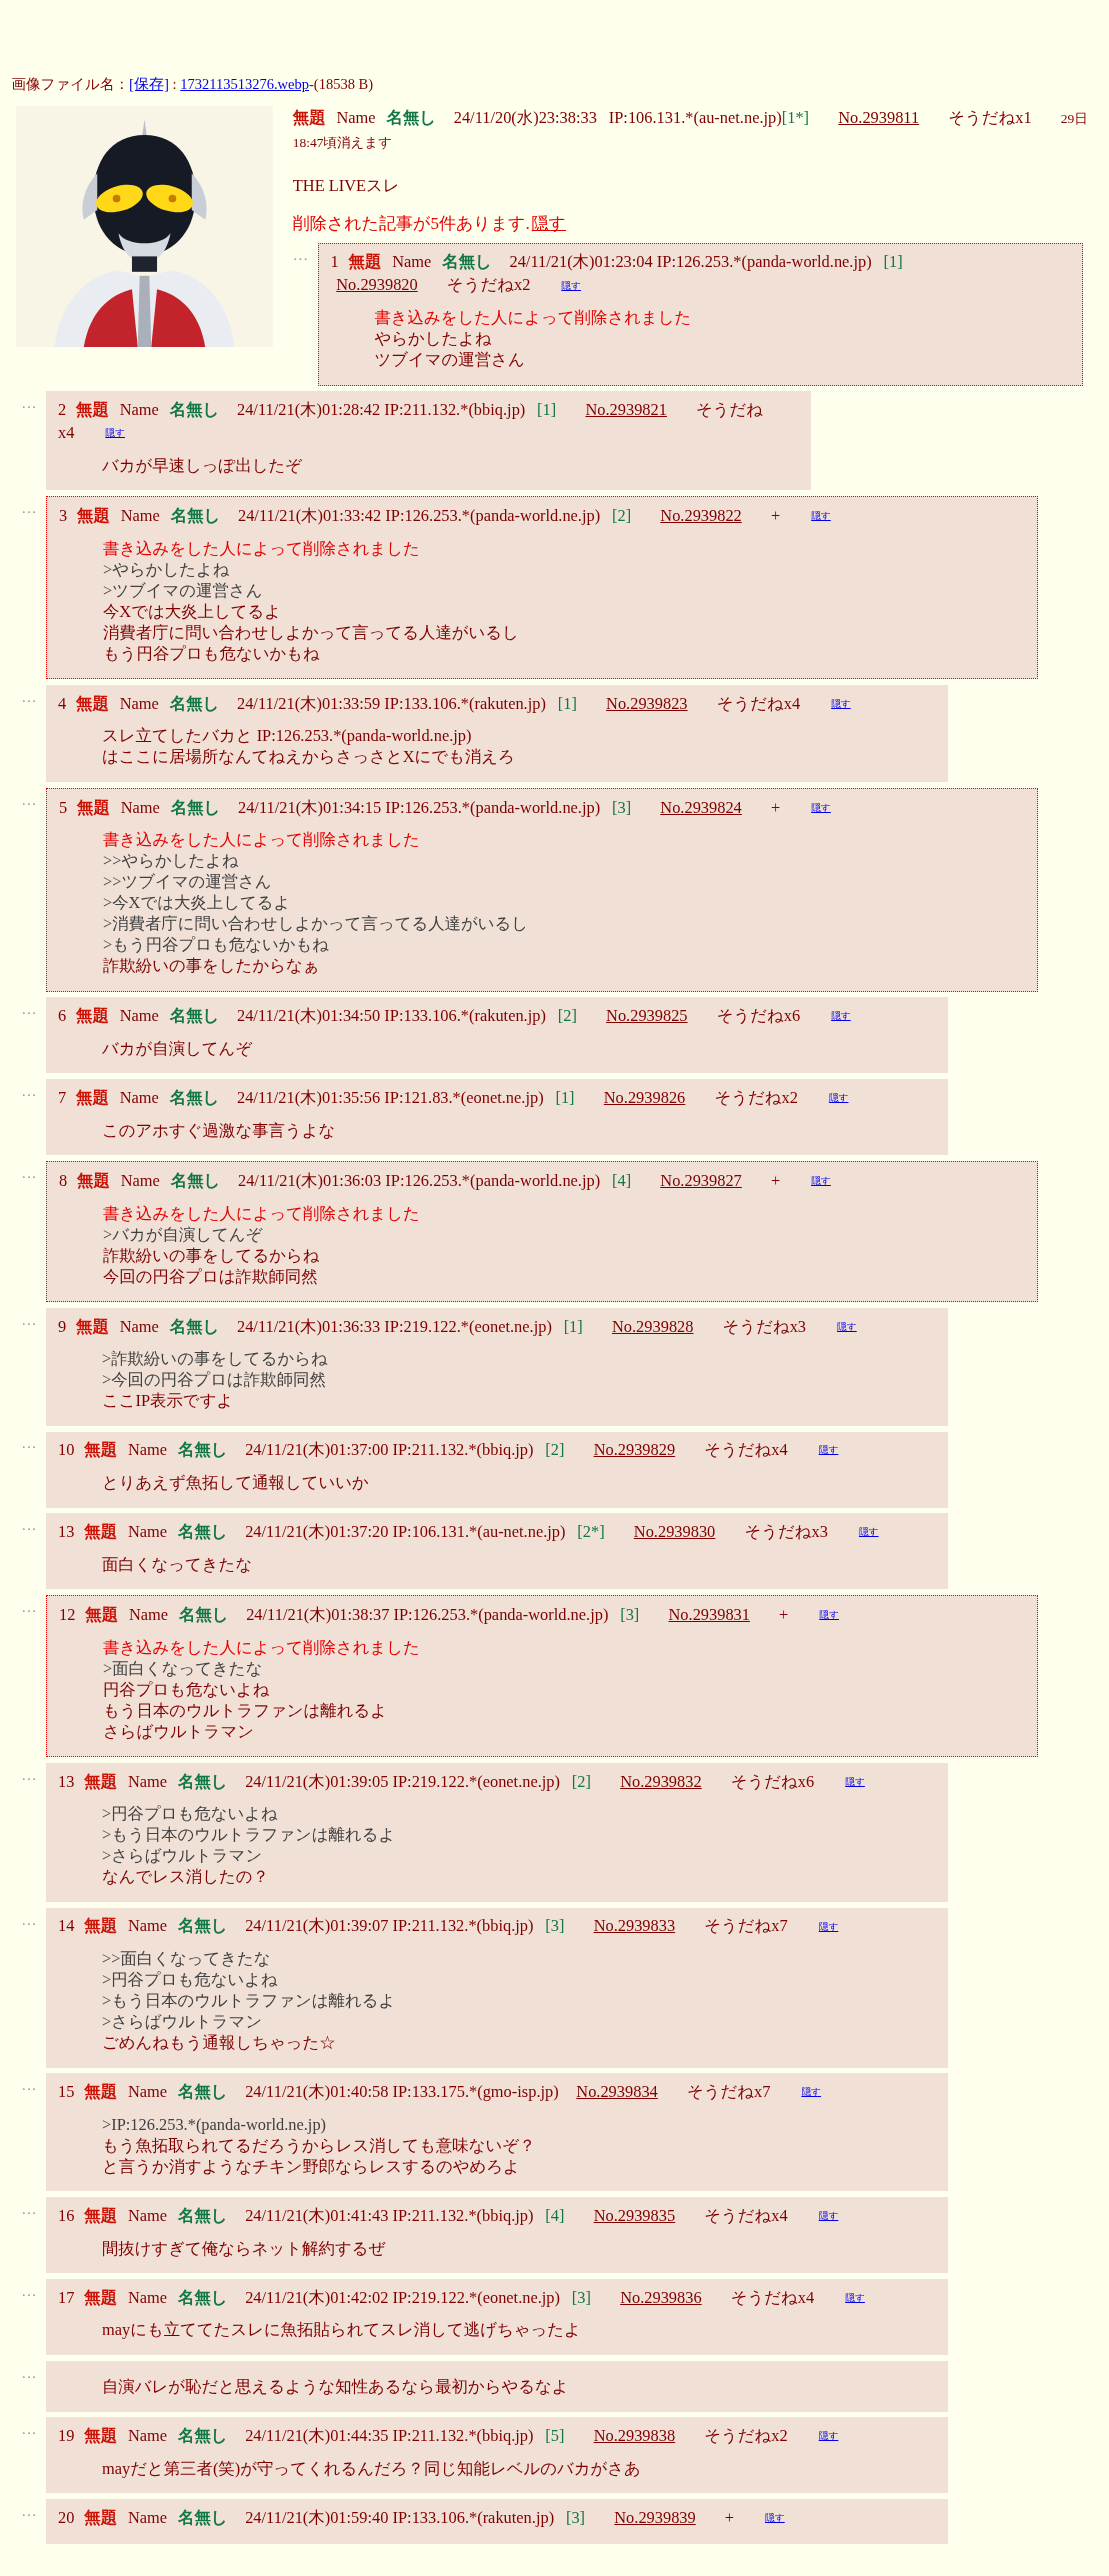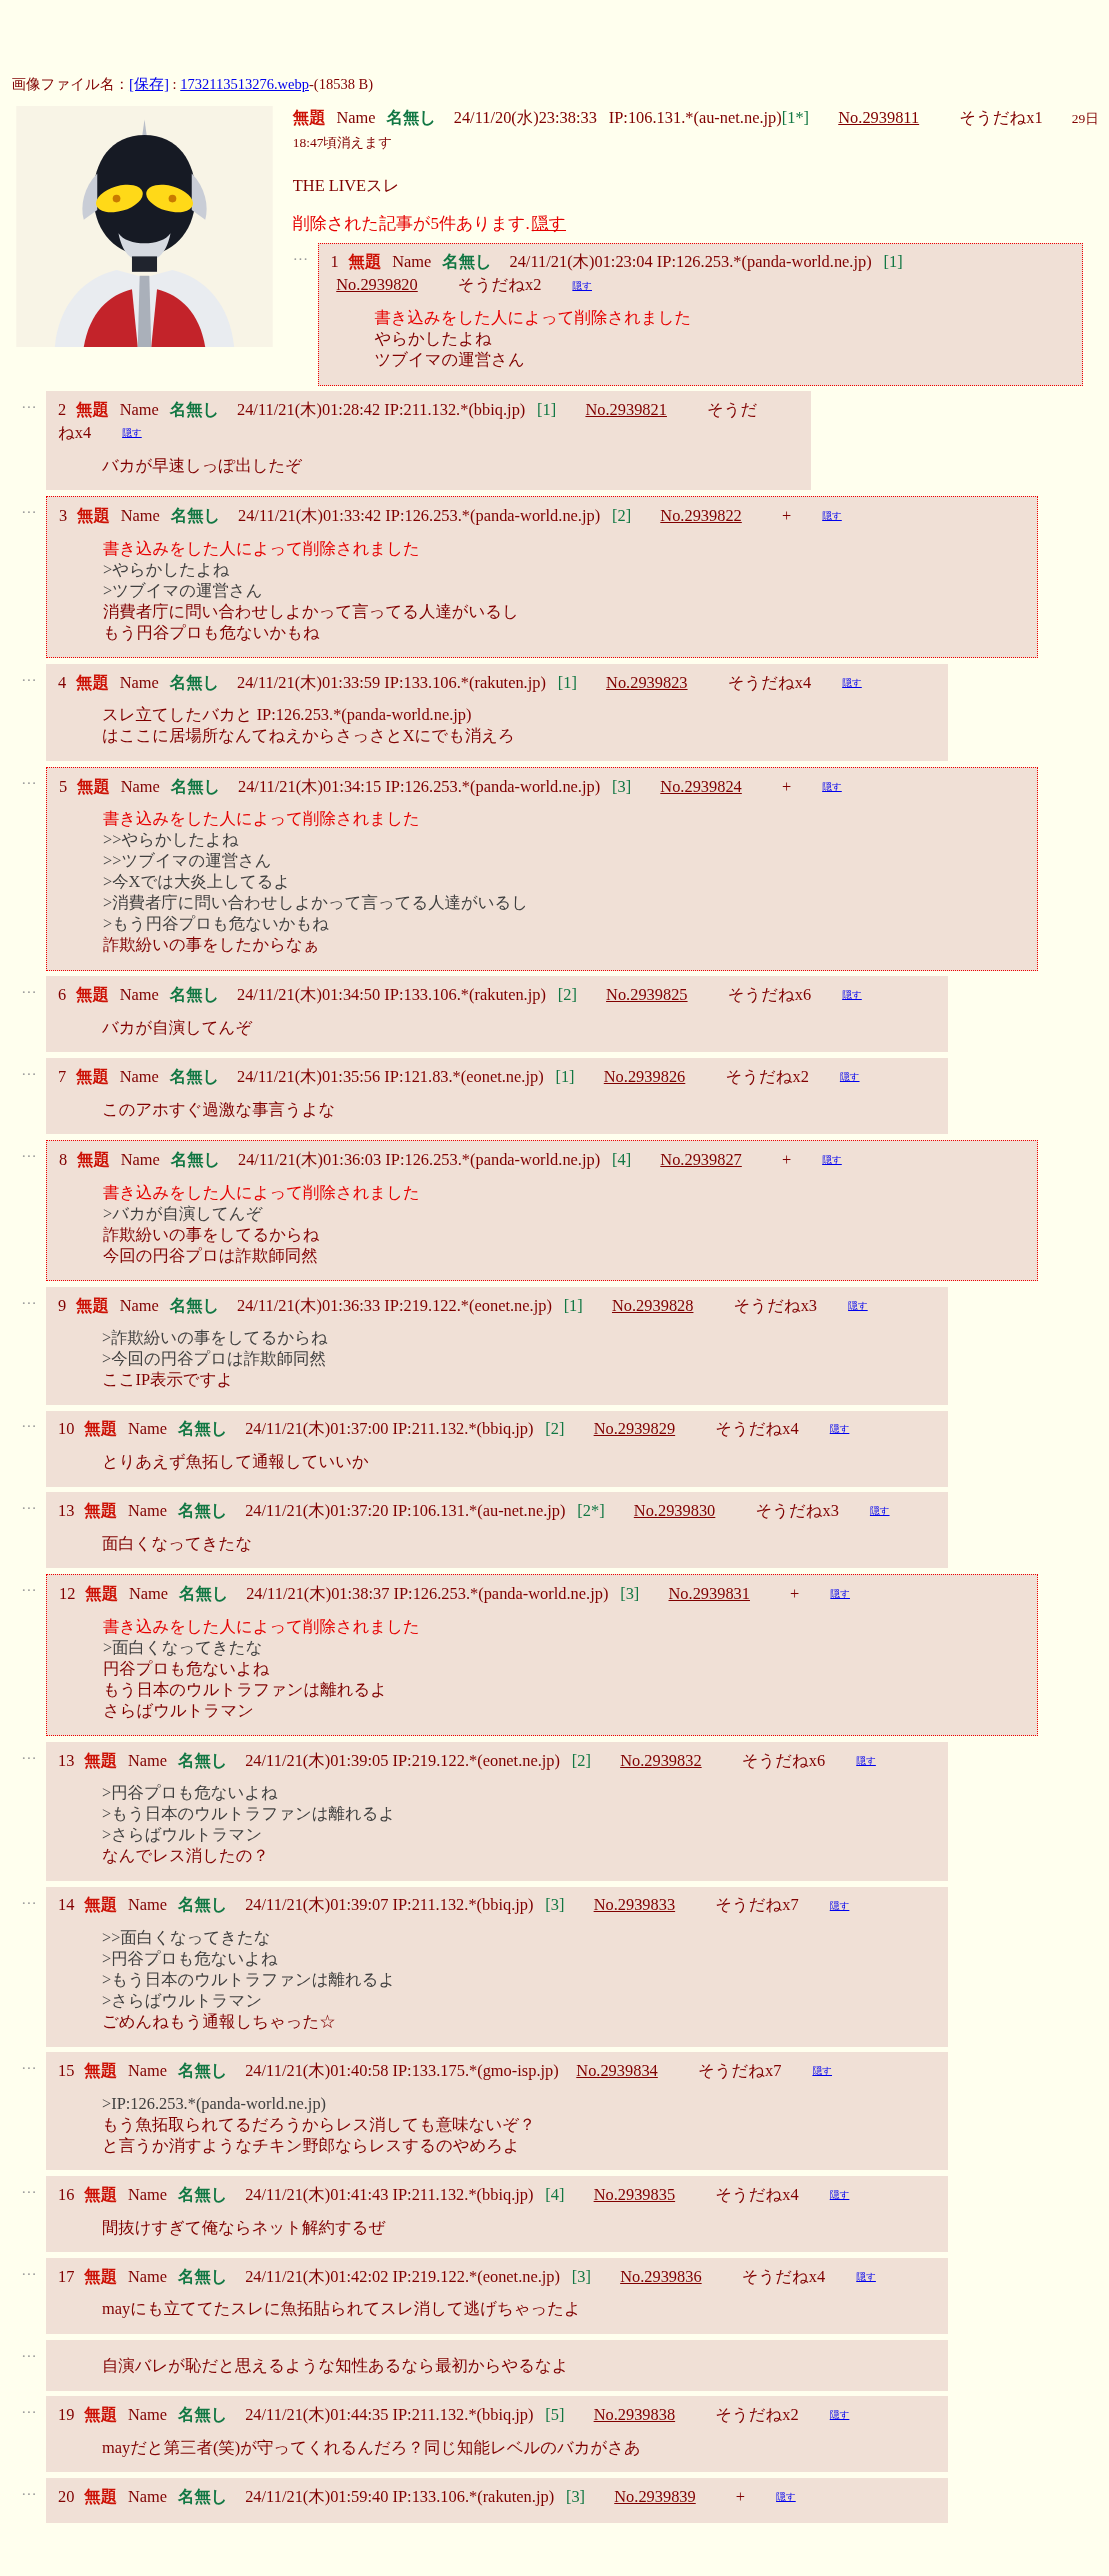--- a/index.html
+++ b/index.html
@@ -16,21 +16,21 @@
   
   .op-thumb{float:left;margin:3.9px 19.3px 7.7px 6.8px;display:block;}
   .op-head{padding-top:3.9px;line-height:23px;}
   .subj{color:#cc1105;font-weight:bold;margin-right:6.8px;}
   .nlabel{margin-right:6.8px;}
   .nameg{color:#117743;font-weight:bold;margin-right:13.5px;}
   .opdate,.dateip{margin-right:7.7px;}
   .cnt{color:#117743;margin-right:19.3px;}
   .op-head .opip{margin-right:0;}
   .op-head .cnt{margin-left:0;}
-  .no{color:#800000;text-decoration:underline;margin-left:5.8px;margin-right:36px;}
+  .no{color:#800000;text-decoration:underline;margin-left:5.8px;margin-right:25px;}
   .sodane{margin-right:25px;cursor:pointer;}
   .expire{font-size:13.5px;}
   .op-body{margin:21px 0 15.4px 9.7px;line-height:22px;}
   .del-notice{color:#e60000;font-size:17px;margin:0 0 7.7px 3.9px;}
   .dn-link{color:#e60000;text-decoration:underline;margin-left:1.9px;}
   
   .reply-row{display:flex;align-items:flex-start;gap:8.7px;margin:0 0 5.8px 11.6px;}
   .dots{color:#999;padding-top:2.9px;font-size:15.4px;flex:0 0 auto;cursor:pointer;letter-spacing:1px;}
   .reply-box{background:#f0e0d6;padding:6.8px 44px 12.6px 11.6px;box-sizing:border-box;flex:0 0 auto;}
   .reply-box.deleted{border:1.9px dotted #f00000;}
@@ -145,20 +145,21 @@
         <span class="dateip">24/11/21(木)01:33:42 IP:126.253.*(panda-world.ne.jp)</span>
         <span class="cnt">[2]</span>
         <a class="no">No.2939822</a>
         <span class="sodane">+</span>
         <a class="hide">隠す</a>
       </div>
       <blockquote class="rbody">
               <div class="ln-del">書き込みをした人によって削除されました</div>
               <div class="ln-q">&gt;やらかしたよね</div>
               <div class="ln-q">&gt;ツブイマの運営さん</div>
+              <div class="ln-t">今Xでは大炎上してるよ</div>
               <div class="ln-t">消費者庁に問い合わせしよかって言ってる人達がいるし</div>
               <div class="ln-t">もう円谷プロも危ないかもね</div>
             </blockquote>
     </div>
   </div>
 
   <div class="reply-row">
     <span class="dots">…</span>
     <div class="reply-box wfull">
       <div class="rhead">

